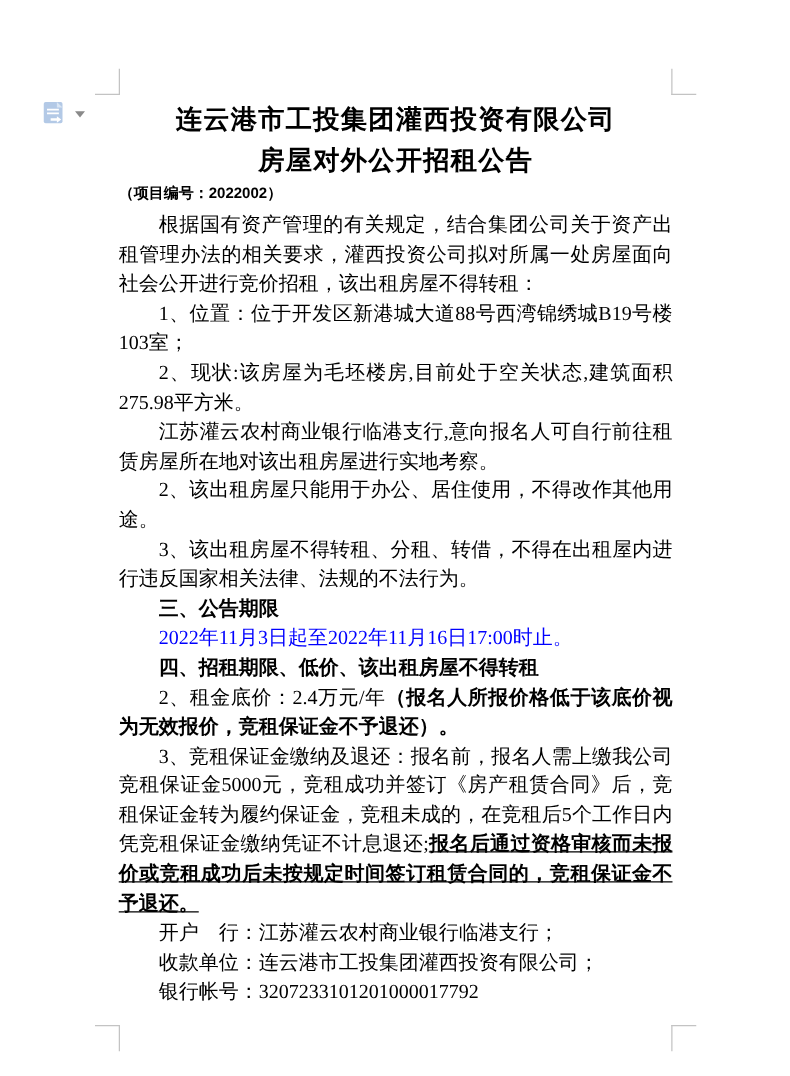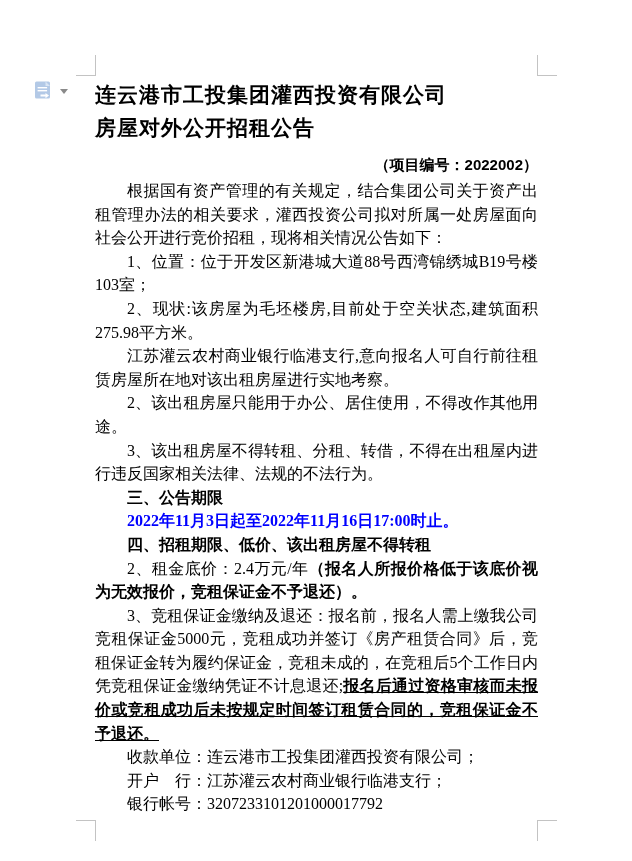--- a/index.html
+++ b/index.html
@@ -19,39 +19,39 @@
   .paste-btn { position:absolute; left:34px; top:80px; display:flex; align-items:center; cursor:pointer; }
   .paste-btn .tri {
     width:0; height:0; margin-left:7px; margin-top:2px;
     border-left:4px solid transparent; border-right:4px solid transparent;
     border-top:5px solid #8a8a8a;
   }
 
   .content { position:absolute; left:95px; top:76px; width:443px; }
 
   .title, .subtitle {
-    font-size:21px; font-weight:700; line-height:33px;
+    font-size:21px; font-weight:700; text-align:center; line-height:33px;
     margin:0; letter-spacing:1px;
     font-family:"Liberation Serif","DejaVu Serif",serif;
   }
   .title { margin-top:3px; }
   .projno {
-    font-size:15px; font-weight:700; text-align:right; line-height:19px;
-    margin:10px 0 5px 0;
+    font-size:12px; font-weight:700; text-align:left; line-height:19px;
+    margin:0 0 5px 0;
     font-family:"Liberation Sans","DejaVu Sans",sans-serif;
   }
   p {
     margin:0; font-size:16px; line-height:23.6px; text-indent:32px;
     text-align:justify;
   }
   p.hd {
     font-weight:700;
     font-family:"Liberation Sans","DejaVu Sans",sans-serif;
   }
-  .blue { color:#0000ff;font-weight:bold; }
+  .blue { color:#0000ff; }
   .bold { font-weight:700; }
   .bu { font-weight:700; text-decoration:underline; }
 </style>
 </head>
 <body>
 
 <div class="crop tl"></div>
 <div class="crop tr"></div>
 <div class="crop bl"></div>
 <div class="crop br"></div>
@@ -65,32 +65,32 @@
     <path d="M6.5 14.6 h5 v-1.6 l3.5 2.6 -3.5 2.6 v-1.6 h-5 z" fill="#ffffff"></path>
   </svg>
   <span class="tri"></span>
 </div>
 
 <div class="content">
   <div class="title">连云港市工投集团灌西投资有限公司</div>
   <div class="subtitle">房屋对外公开招租公告</div>
   <div class="projno">（项目编号：2022002）</div>
 
-  <p>根据国有资产管理的有关规定，结合集团公司关于资产出租管理办法的相关要求，灌西投资公司拟对所属一处房屋面向社会公开进行竞价招租，现将相关情况公告如下：</p>
+  <p>根据国有资产管理的有关规定，结合集团公司关于资产出租管理办法的相关要求，灌西投资公司拟对所属一处房屋面向社会公开进行竞价招租，该出租房屋不得转租：</p>
 
   <p>1、位置：位于开发区新港城大道88号西湾锦绣城B19号楼103室；</p>
   <p>2、现状:该房屋为毛坯楼房,目前处于空关状态,建筑面积275.98平方米。</p>
   <p>江苏灌云农村商业银行临港支行,意向报名人可自行前往租赁房屋所在地对该出租房屋进行实地考察。</p>
 
   <p>2、该出租房屋只能用于办公、居住使用，不得改作其他用途。</p>
   <p>3、该出租房屋不得转租、分租、转借，不得在出租屋内进行违反国家相关法律、法规的不法行为。</p>
 
   <p class="hd">三、公告期限</p>
   <p class="blue" style="color: rgb(0, 0, 255);">2022年11月3日起至2022年11月16日17:00时止。</p>
 
   <p class="hd">四、招租期限、低价、该出租房屋不得转租</p>
   <p><span>2、租金底价：2.4万元/年</span><span class="bold">（报名人所报价格低于该底价视为无效报价，竞租保证金不予退还）。</span></p>
   <p><span>3、竞租保证金缴纳及退还：报名前，报名人需上缴我公司竞租保证金5000元，竞租成功并签订《房产租赁合同》后，竞租保证金转为履约保证金，竞租未成的，在竞租后5个工作日内凭竞租保证金缴纳凭证不计息退还;</span><span class="bu">报名后通过资格审核而未报价或竞租成功后未按规定时间签订租赁合同的，竞租保证金不予退还。</span></p>
 
+  <p>开户　行：江苏灌云农村商业银行临港支行；</p>
   <p>收款单位：连云港市工投集团灌西投资有限公司；</p>
-  <p>开户　行：江苏灌云农村商业银行临港支行；</p>
   <p>银行帐号：3207233101201000017792</p>
 </div>
 
 </body></html>

